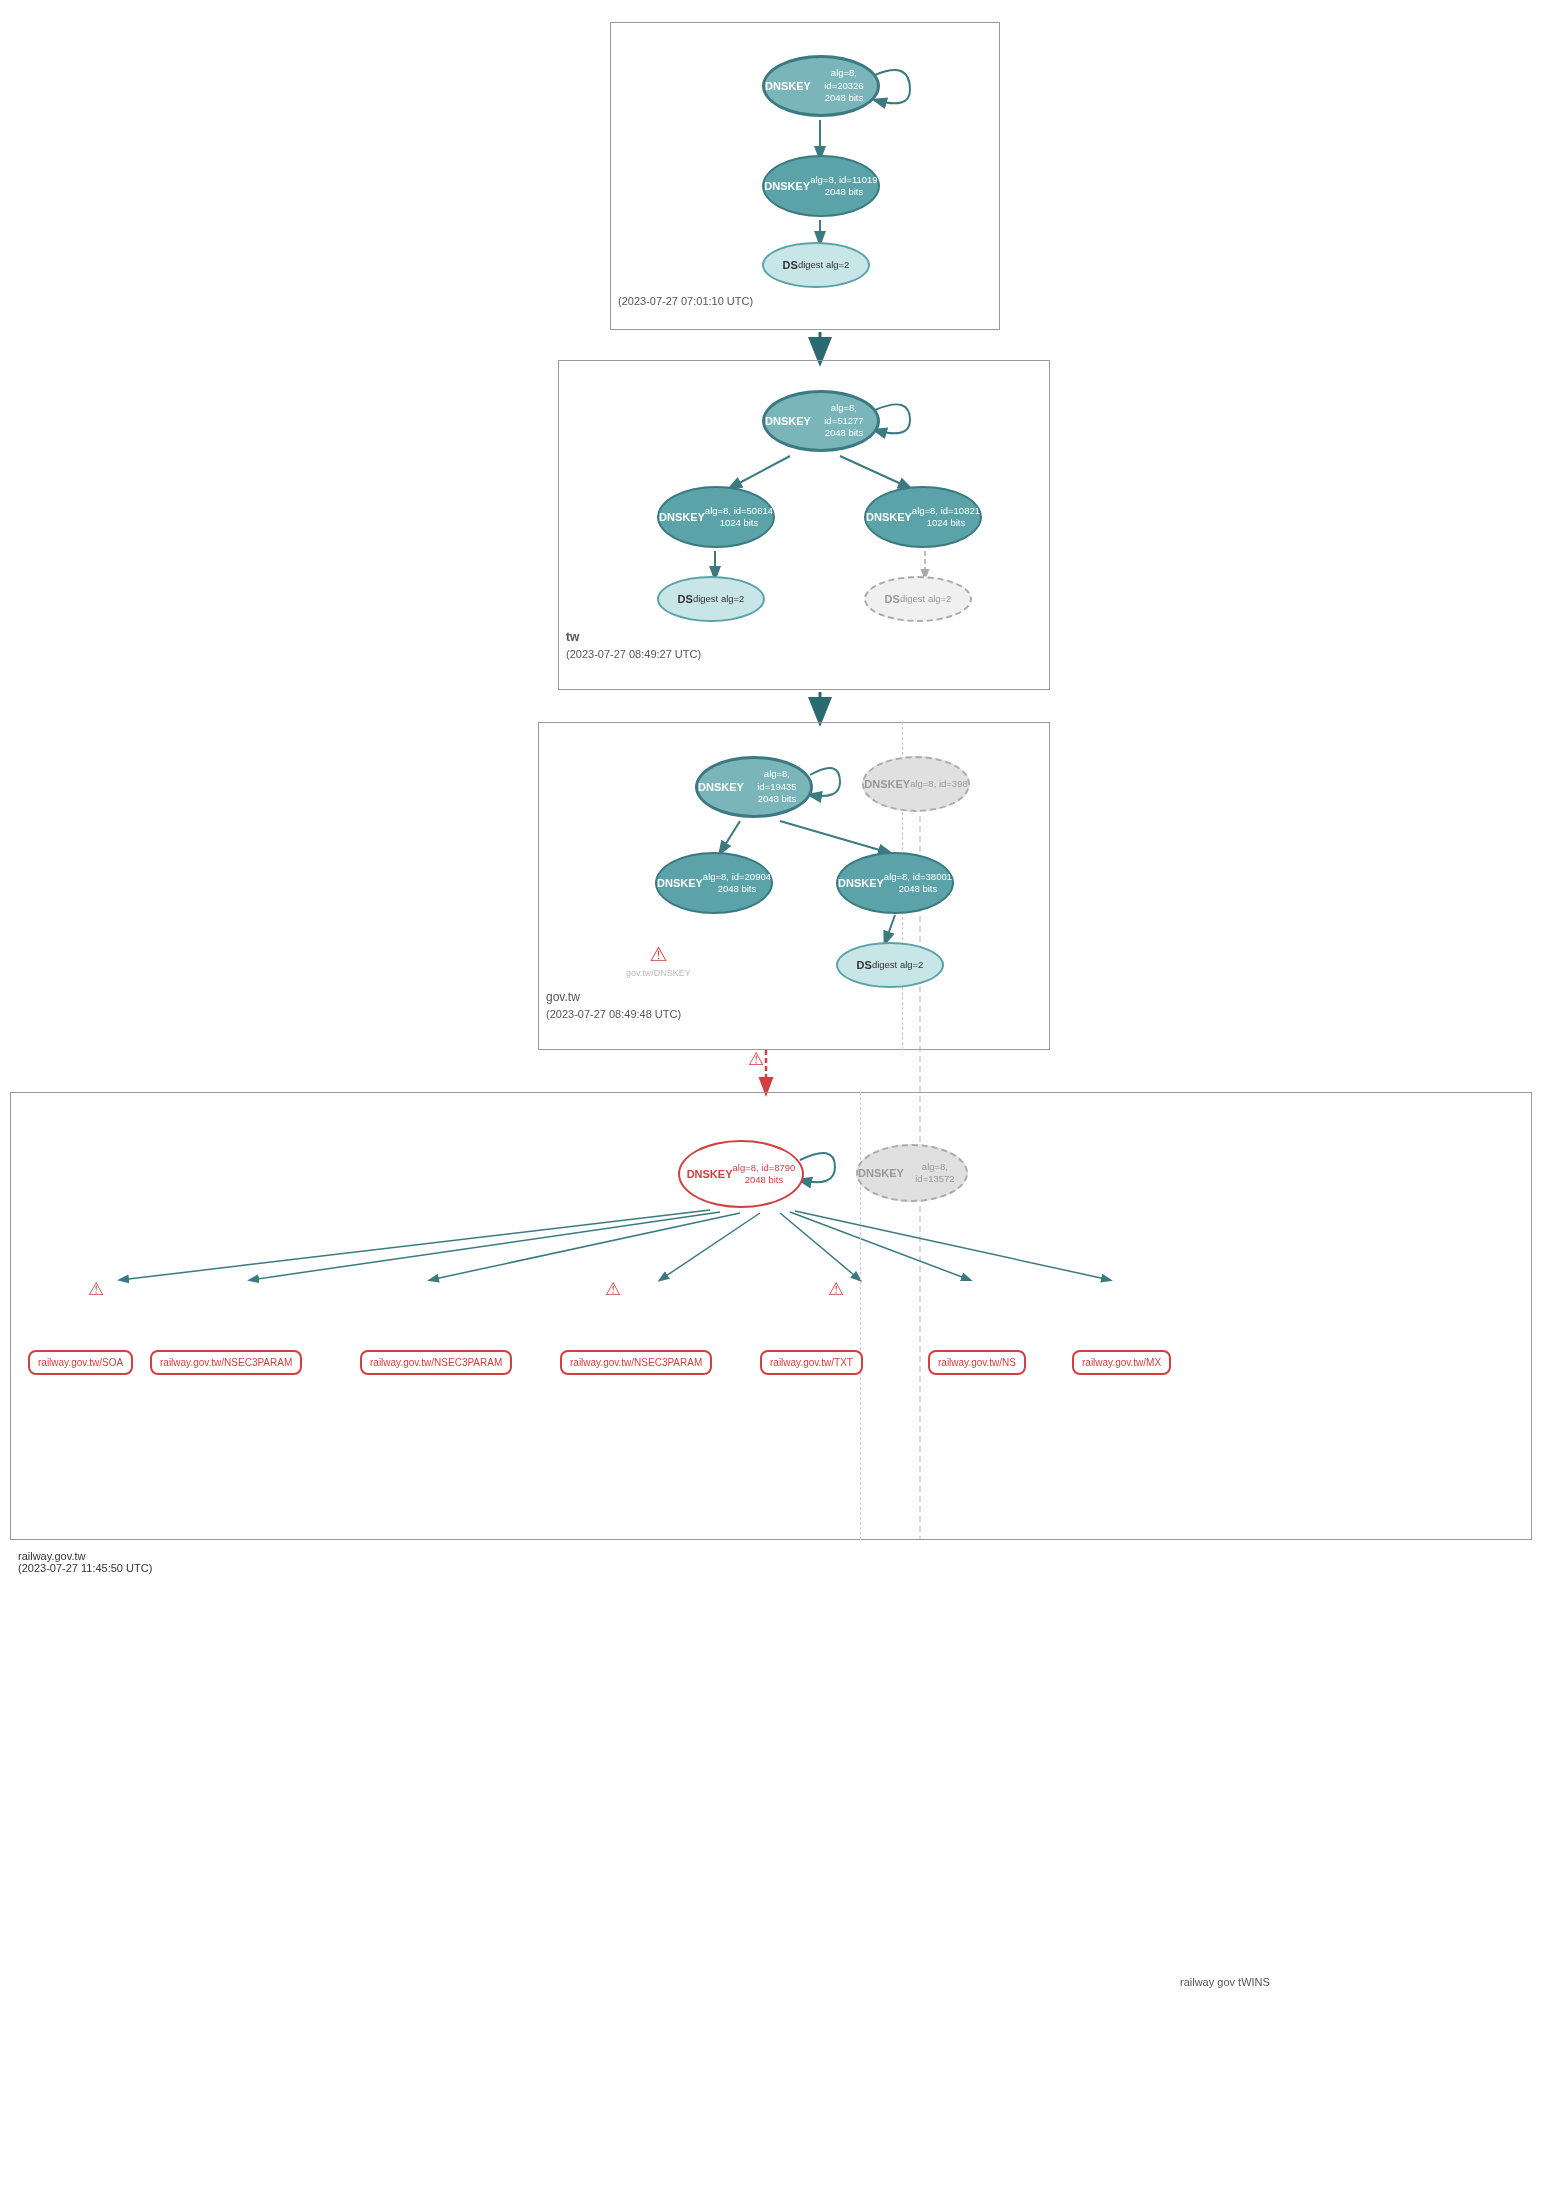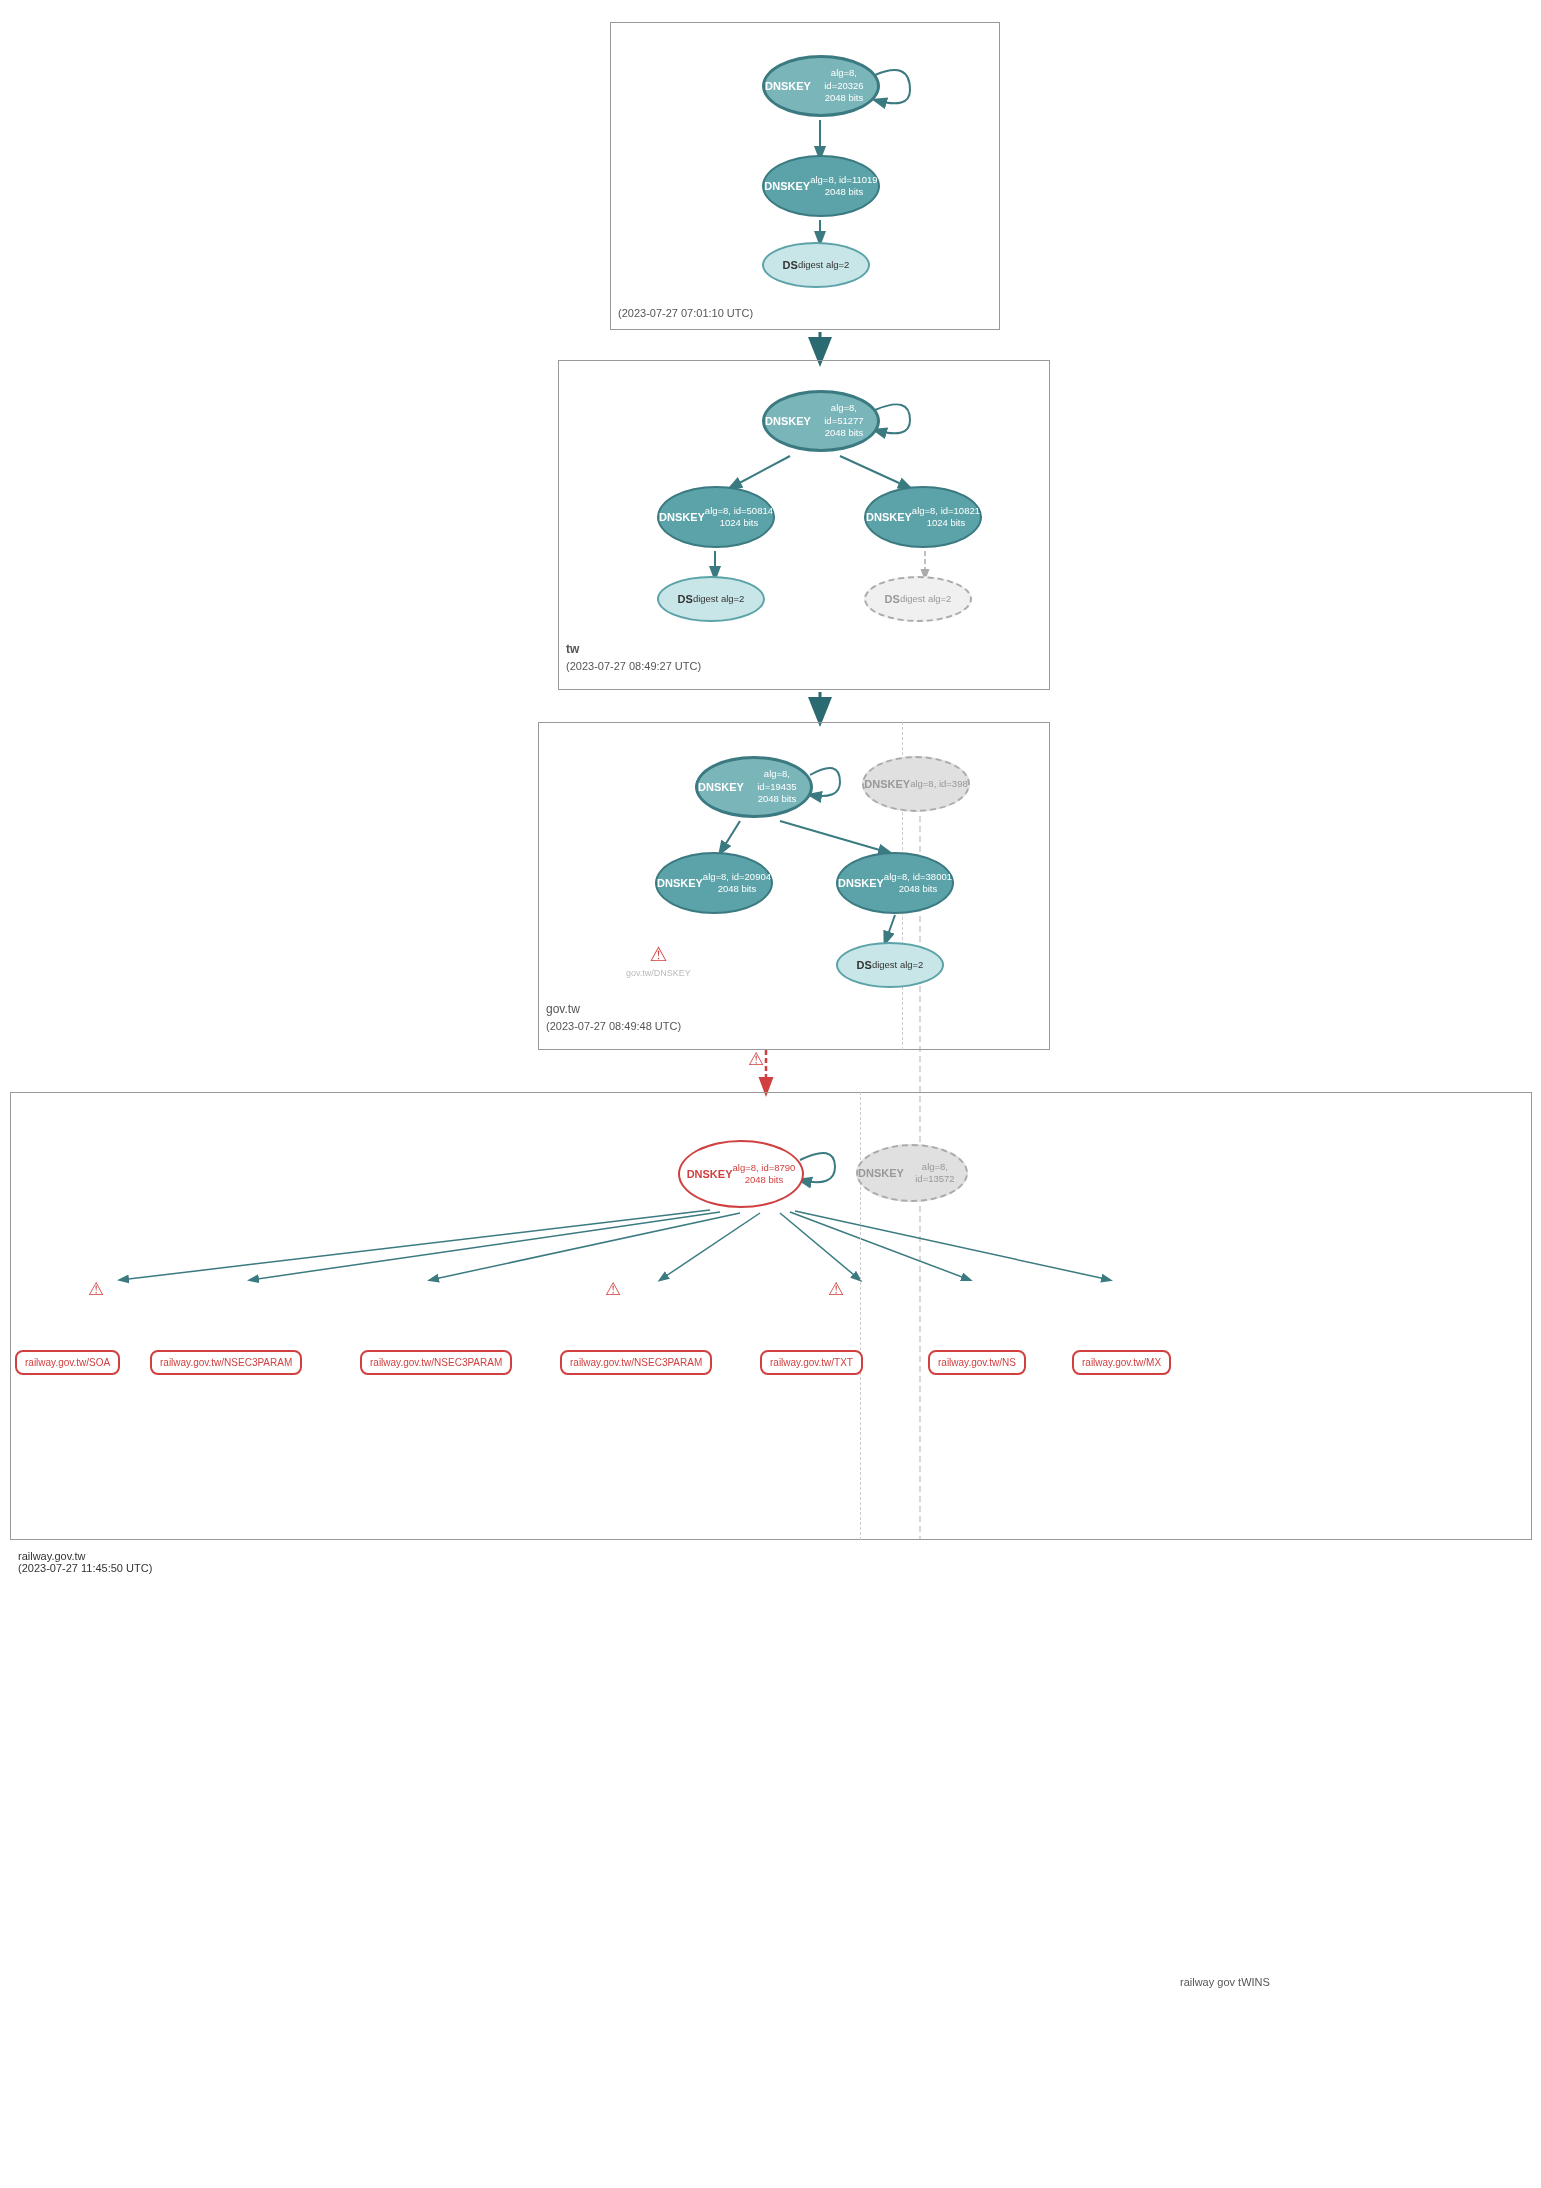--- a/index.html
+++ b/index.html
@@ -77,21 +77,20 @@
       padding: 4px 8px;
       position: absolute;
       text-align: center;
       font-size: 10px;
     }
 
     .zone-label {
       position: absolute;
       font-size: 11px;
       color: #555;
-      margin-top: 12px;
     }
 
     
     .arrows-svg {
       position: absolute;
       top: 0;
       left: 0;
       width: 1541px;
       height: 2188px;
       pointer-events: none;
@@ -279,21 +278,21 @@
 
   <div class="node-ellipse node-dnskey-gray" style="left:856px; top:1144px; width:112px; height:58px;">
     <span class="node-label">DNSKEY</span>
     <span class="node-sub">alg=8, id=13572</span>
   </div>
 
   <div style="position:absolute; left:88px; top:1278px; font-size:18px; color:#d04040;">⚠</div>
   <div style="position:absolute; left:605px; top:1278px; font-size:18px; color:#d04040;">⚠</div>
   <div style="position:absolute; left:828px; top:1278px; font-size:18px; color:#d04040;">⚠</div>
 
-  <div class="node-record" style="left:15px; top:1350px; padding:5px 8px; white-space:nowrap;">railway.gov.tw/SOA</div>
+  <div class="node-record" style="left:28px; top:1350px; padding:5px 8px; white-space:nowrap;">railway.gov.tw/SOA</div>
 
   <div class="node-record" style="left:150px; top:1350px; padding:5px 8px; white-space:nowrap;">railway.gov.tw/NSEC3PARAM</div>
 
   <div class="node-record" style="left:360px; top:1350px; padding:5px 8px; white-space:nowrap;">railway.gov.tw/NSEC3PARAM</div>
 
   <div class="node-record" style="left:560px; top:1350px; padding:5px 8px; white-space:nowrap;">railway.gov.tw/NSEC3PARAM</div>
 
   <div class="node-record" style="left:760px; top:1350px; padding:5px 8px; white-space:nowrap;">railway.gov.tw/TXT</div>
 
   <div class="node-record" style="left:928px; top:1350px; padding:5px 8px; white-space:nowrap;">railway.gov.tw/NS</div>

